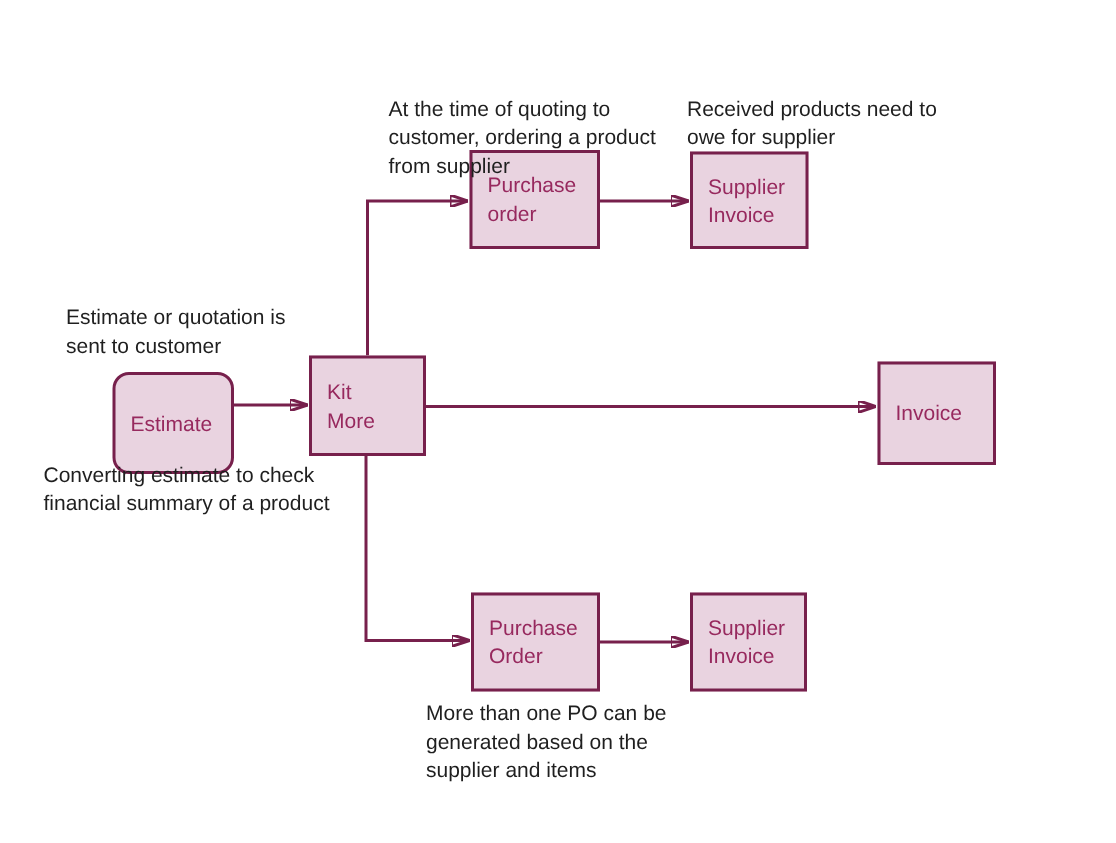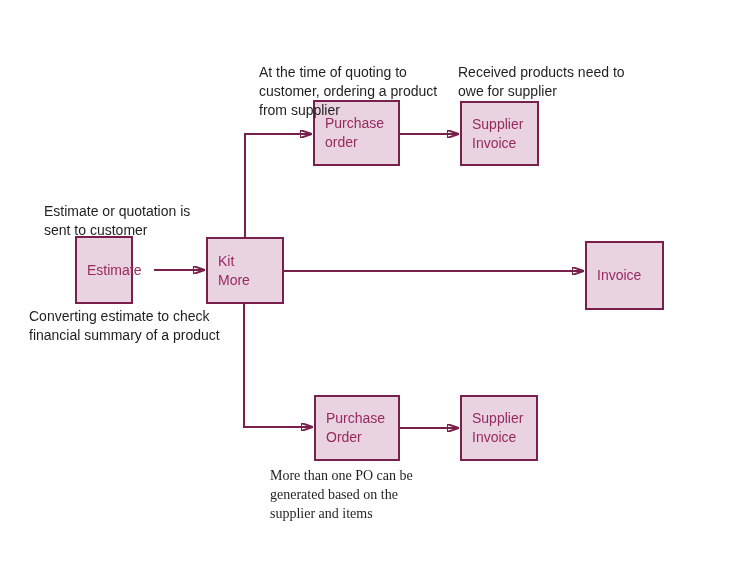--- a/index.html
+++ b/index.html
@@ -47,34 +47,34 @@
     white-space: pre-line;
   }
   .note {
     position: absolute;
     color: var(--note-text, #1f1f1f);
     font-size: 14px;
     line-height: 19px;
     white-space: pre-line;
   }
   
-  #box-estimate              { left: 75px;  top: 236px; width: 58px; height: 68px; }
+  #box-estimate              { left: 75px;  top: 248px; width: 81px; height: 68px; border-radius: 11px; }
   #box-kit-order             { left: 206px; top: 237px; width: 78px; height: 67px; }
   #box-purchase-order-top    { left: 313px; top: 100px; width: 87px; height: 66px; }
   #box-supplier-invoice-top  { left: 460px; top: 101px; width: 79px; height: 65px; }
   #box-invoice               { left: 585px; top: 241px; width: 79px; height: 69px; }
   #box-purchase-order-bottom { left: 314px; top: 395px; width: 86px; height: 66px; }
   #box-supplier-invoice-bottom { left: 460px; top: 395px; width: 78px; height: 66px; }
   
   #note-estimate   { left: 44px;  top: 202px; }
   #note-converting { left: 29px;  top: 307px; }
   #note-quoting    { left: 231px; top: 63px; margin-left: 28px;  }
   #note-received   { left: 458px; top: 63px;  }
   #note-finally    { left: 290px; top: 228px; }
-  #note-more-po    { left: 270px; top: 466px; font-family: Liberation Serif, serif; }
+  #note-more-po    { left: 284px; top: 466px; }
 </style>
 </head>
 <body>
 
 <div class="canvas">
 
   <svg class="connectors" viewBox="0 0 744 562" xmlns="http://www.w3.org/2000/svg">
     <defs>
       <marker id="arrow" viewBox="0 0 12 8" refX="12" refY="4" markerWidth="6" markerHeight="4" markerUnits="strokeWidth" orient="auto">
         <path class="arrowhead-shape" d="M0,0 L12,4 L0,8 Z"></path>

